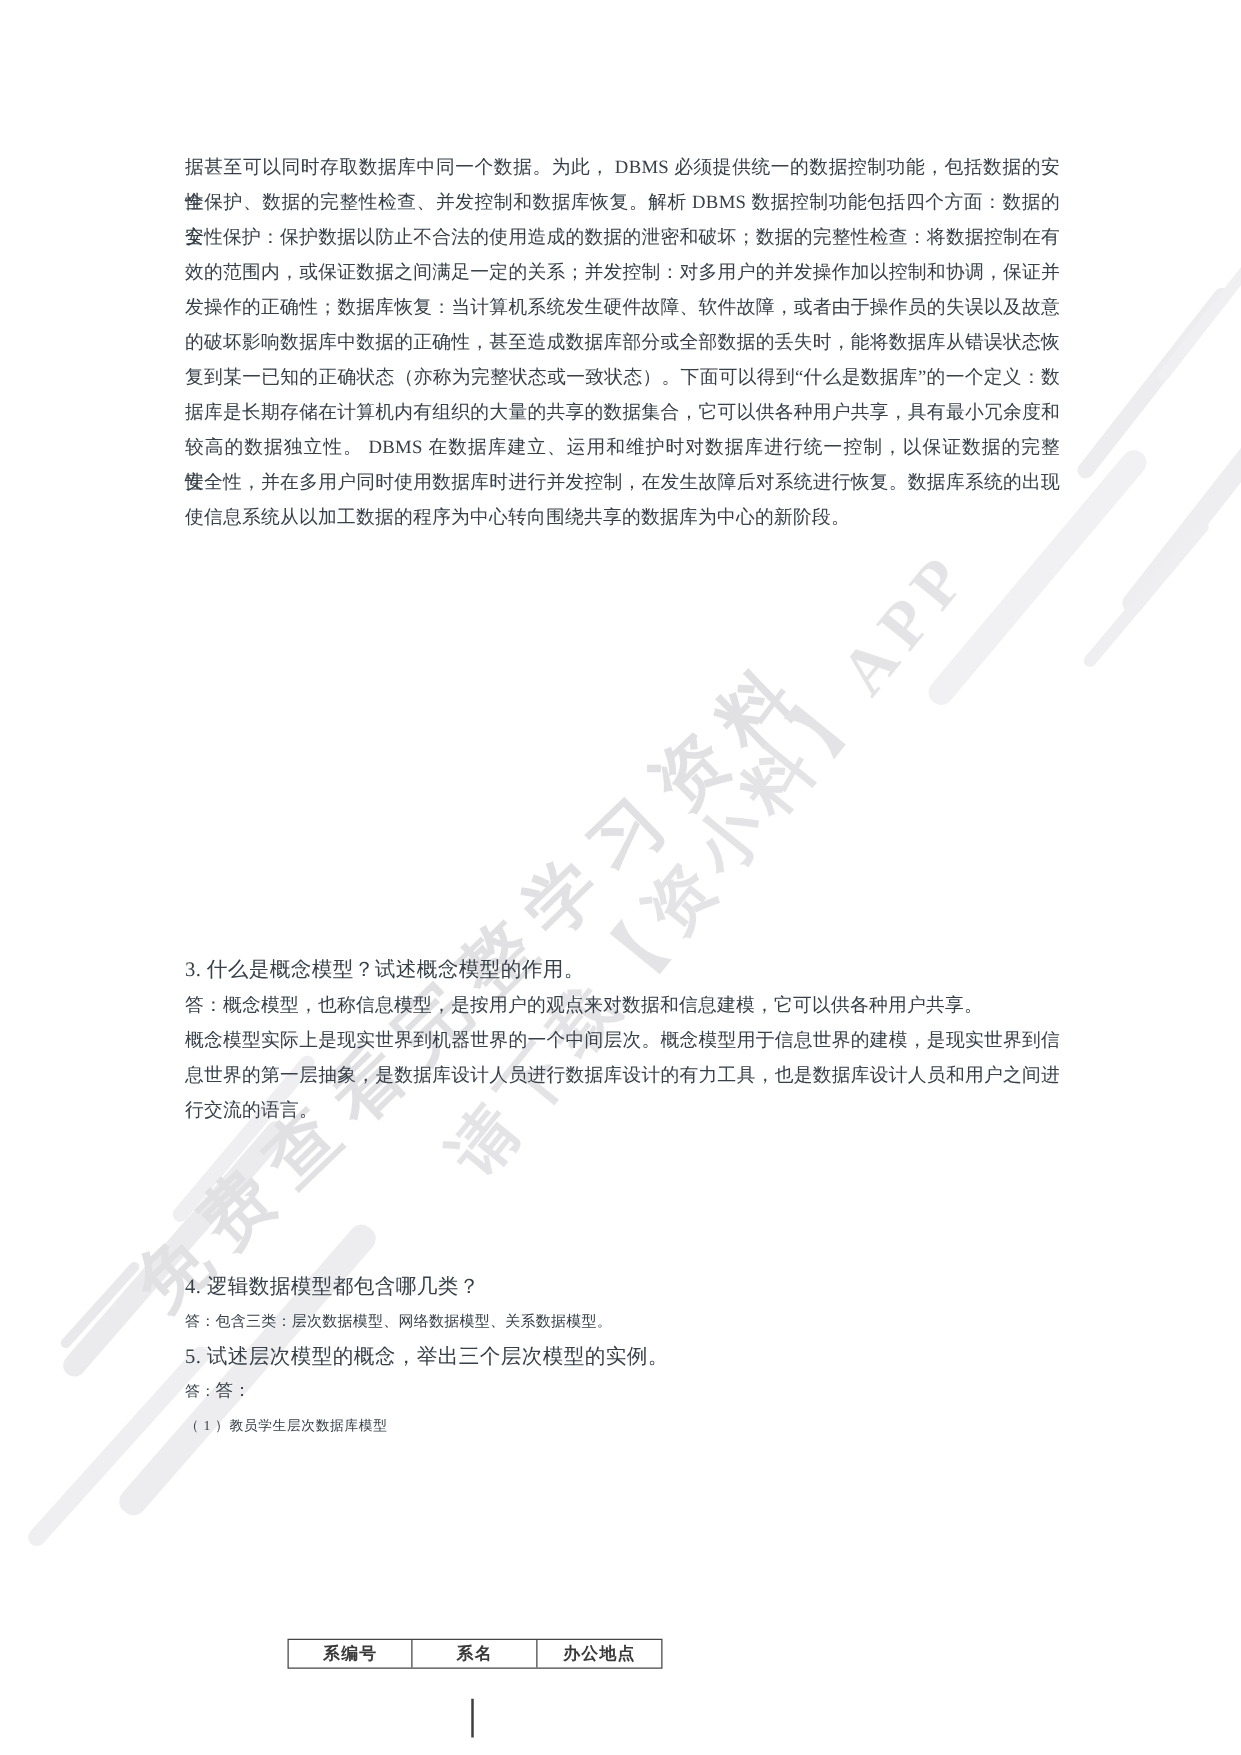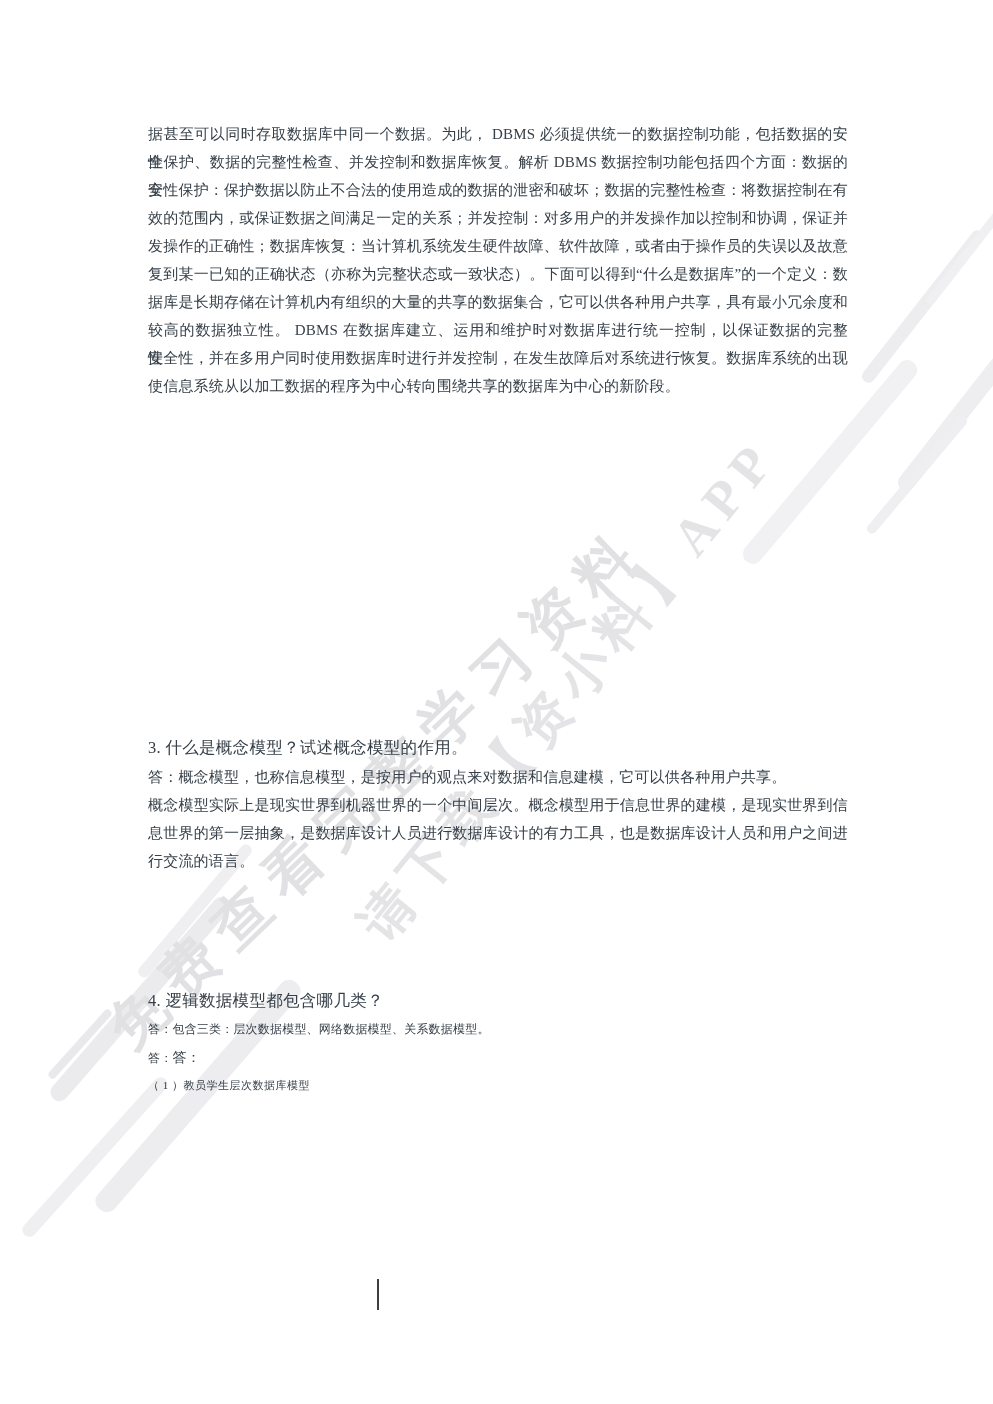--- a/index.html
+++ b/index.html
@@ -53,40 +53,47 @@
 
   <div class="wm wm1">免费查看完整学习资料</div>
   <div class="wm wm2">请下载【资小料】APP</div>
 
   <div class="textblock tb" style="top:120px;">
     <div class="line jus">据甚至可以同时存取数据库中同一个数据。为此， DBMS 必须提供统一的数据控制功能，包括数据的安全</div>
     <div class="line jus">性保护、数据的完整性检查、并发控制和数据库恢复。解析 DBMS 数据控制功能包括四个方面：数据的安</div>
     <div class="line jus">全性保护：保护数据以防止不合法的使用造成的数据的泄密和破坏；数据的完整性检查：将数据控制在有</div>
     <div class="line jus">效的范围内，或保证数据之间满足一定的关系；并发控制：对多用户的并发操作加以控制和协调，保证并</div>
     <div class="line jus">发操作的正确性；数据库恢复：当计算机系统发生硬件故障、软件故障，或者由于操作员的失误以及故意</div>
+    <div class="line jus">的破坏影响数据库中数据的正确性，甚至造成数据库部分或全部数据的丢失时，能将数据库从错误状态恢</div>
     <div class="line jus">复到某一已知的正确状态（亦称为完整状态或一致状态）。下面可以得到“什么是数据库”的一个定义：数</div>
     <div class="line jus">据库是长期存储在计算机内有组织的大量的共享的数据集合，它可以供各种用户共享，具有最小冗余度和</div>
     <div class="line jus">较高的数据独立性。 DBMS 在数据库建立、运用和维护时对数据库进行统一控制，以保证数据的完整性、</div>
     <div class="line jus">安全性，并在多用户同时使用数据库时进行并发控制，在发生故障后对系统进行恢复。数据库系统的出现</div>
     <div class="line">使信息系统从以加工数据的程序为中心转向围绕共享的数据库为中心的新阶段。</div>
   </div>
 
   <div class="textblock tb" style="top:452px;">
     <div class="line qtitle" style="height:31px;line-height:31px;">3. 什么是概念模型？试述概念模型的作用。</div>
     <div class="line">答：概念模型，也称信息模型，是按用户的观点来对数据和信息建模，它可以供各种用户共享。</div>
     <div class="line jus">概念模型实际上是现实世界到机器世界的一个中间层次。概念模型用于信息世界的建模，是现实世界到信</div>
     <div class="line jus">息世界的第一层抽象，是数据库设计人员进行数据库设计的有力工具，也是数据库设计人员和用户之间进</div>
     <div class="line">行交流的语言。</div>
   </div>
 
   <div class="textblock tb" style="top:564px;">
     <div class="line qtitle">4. 逻辑数据模型都包含哪几类？</div>
     <div class="line ans-big">答：包含三类：层次数据模型、网络数据模型、关系数据模型。</div>
+    <div class="line qtitle">5. 试述层次模型的概念，举出三个层次模型的实例。</div>
     <div class="line">
       <span class="ans-big">答：</span><span class="ans-small">答：</span>
     </div>
     <div class="line caption">（ 1 ）教员学生层次数据库模型</div>
   </div>
 
+  <div class="dbox b16 tb" style="left:230px;top:720px;width:300px;height:24px;">
+    <div class="dcell" style="width:33%;">系编号</div>
+    <div class="dcell" style="width:33.5%;">系名</div>
+    <div class="dcell" style="width:33.5%;">办公地点</div>
+  </div>
 
   <div class="vline tb" style="left:377px;top:744px;height:31px;"></div>
 
 </div>
 
 </body></html>

